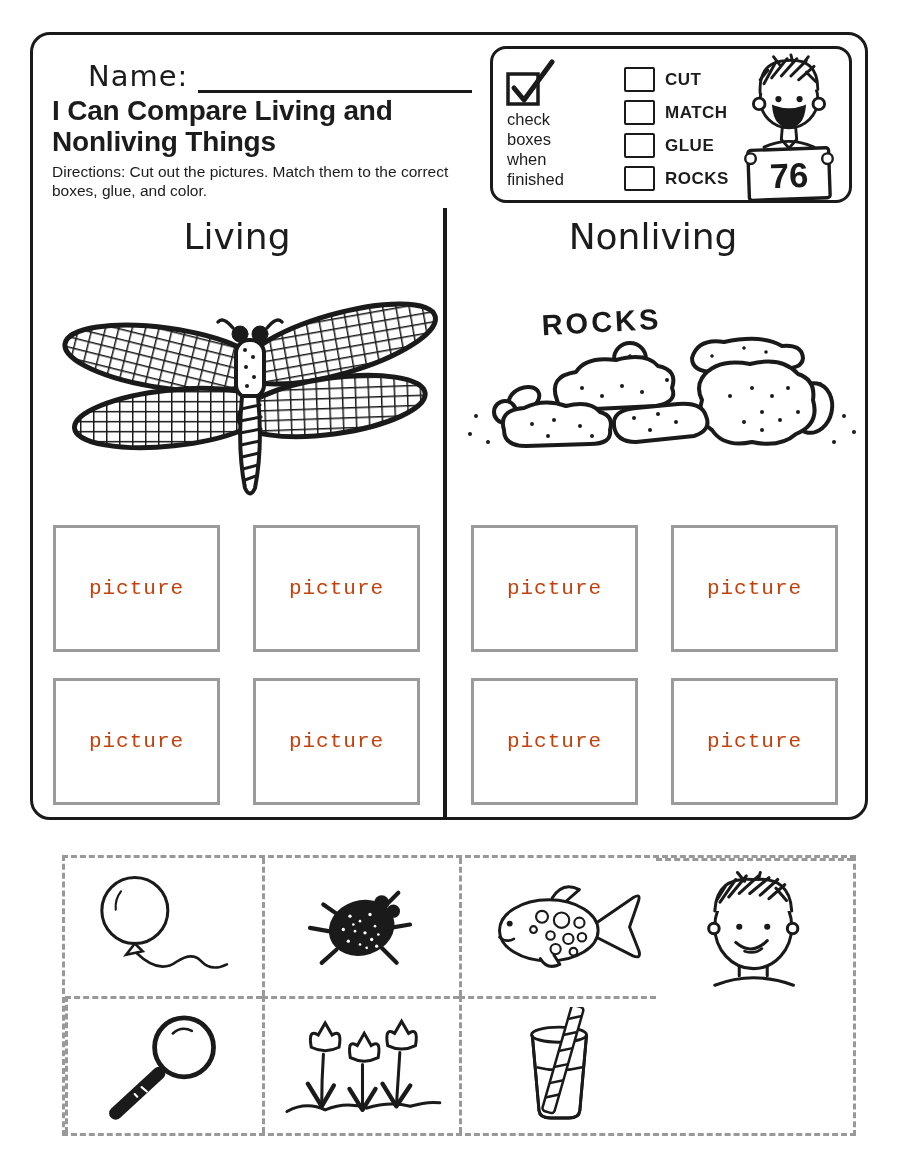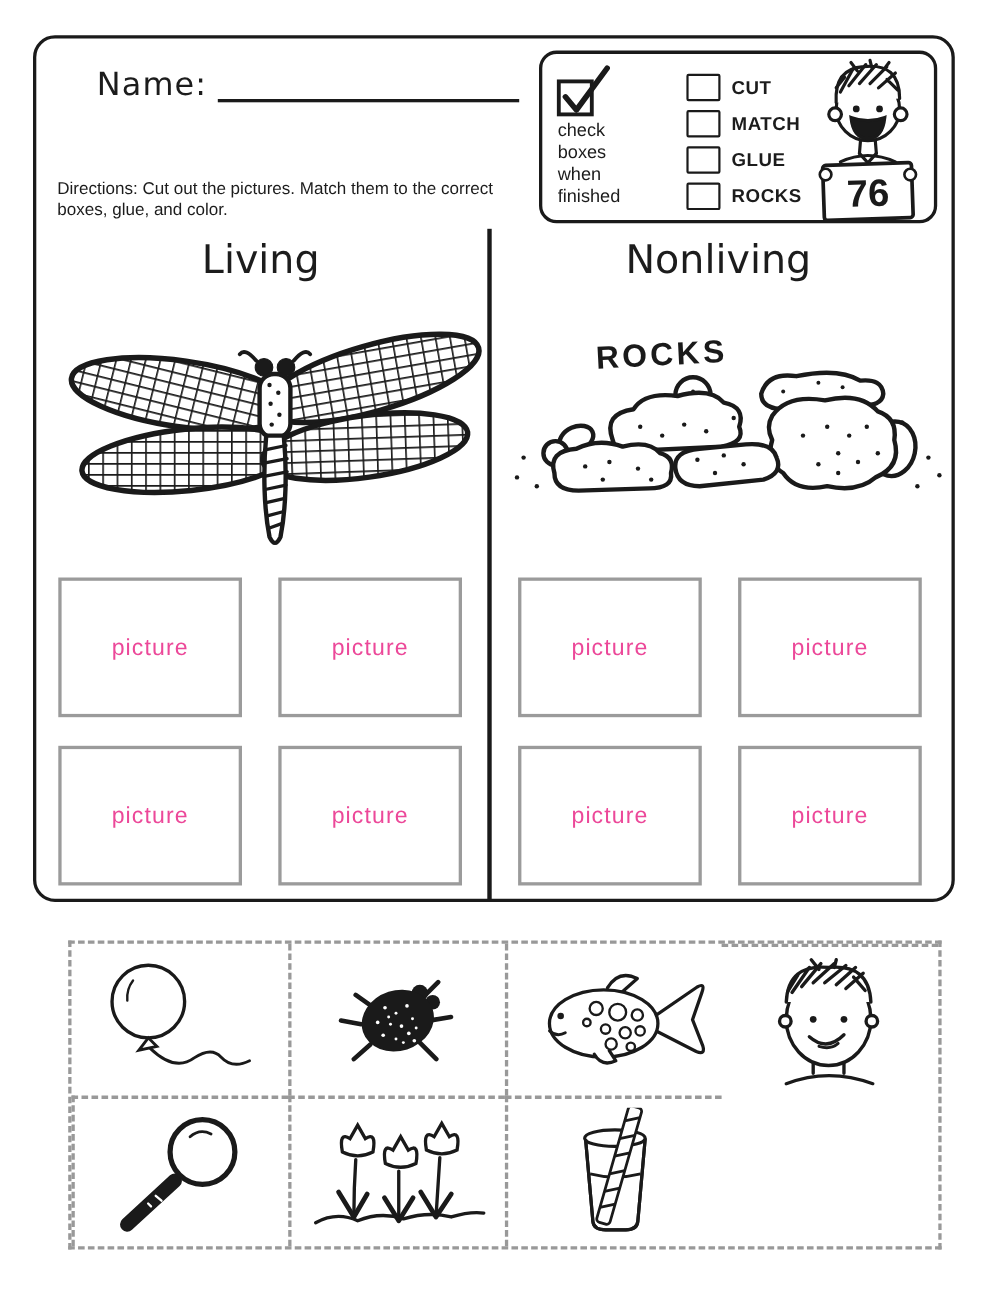--- a/index.html
+++ b/index.html
@@ -27,38 +27,42 @@
   .col-header{position:absolute;top:216px;text-align:center;
         font-family:"DejaVu Sans","Liberation Sans",sans-serif;font-size:36px;font-weight:500;}
   .col-header.living{left:30px;width:414px;}
   .col-header.nonliving{left:444px;width:418px;}
   .divider{position:absolute;left:443px;top:208px;width:3.5px;height:610px;background:#1a1a1a;}
   .dragonfly{position:absolute;left:55px;top:278px;}
   .rocks{position:absolute;left:462px;top:296px;}
   
   .pbox{position:absolute;width:167px;height:127px;border:3.5px solid #9b9b9b;box-sizing:border-box;
         display:flex;align-items:center;justify-content:center;background:#fff;}
-  .pbox span{font-family:Liberation Sans, sans-serif;font-size:21px;color:#ec4899;letter-spacing:1px;}
+  .pbox span{font-family:Liberation Mono, monospace;font-size:21px;color:#c2410c;letter-spacing:1px;}
   
   .cutout-grid{position:absolute;left:62px;top:855px;width:794px;height:281px;box-sizing:border-box;
         border:3.5px dashed #999;display:grid;grid-template-columns:repeat(4,1fr);grid-template-rows:repeat(2,1fr);}
   .cell{display:flex;align-items:center;justify-content:center;box-sizing:border-box;}
   .cell.bl{border-left:3.5px dashed #999;}
   .cell.bt{border-top:3.5px dashed #999;}
   svg{display:block;}
 </style>
 </head>
 <body>
 
 <div class="page">
   <div class="sheet-border"></div>
 
   <div class="name-row">
     <span class="name-label">Name:</span>
     <div class="name-line"></div>
+  </div>
+  <div class="title">
+    <div>I Can Compare Living and</div>
+    <div>Nonliving Things</div>
   </div>
   <div class="directions">Directions: Cut out the pictures. Match them to the correct boxes, glue, and color.</div>
 
   <div class="check-panel">
     <svg class="check-icon" width="52" height="52" viewBox="0 0 52 52">
       <rect x="3" y="17" width="30" height="30" fill="#fff" stroke="#1a1a1a" stroke-width="3.5"></rect>
       <path d="M9,31 L19,43 L47,5" fill="none" stroke="#1a1a1a" stroke-width="5" stroke-linecap="round" stroke-linejoin="round"></path>
     </svg>
     <div class="check-caption">check boxes when finished</div>
 

